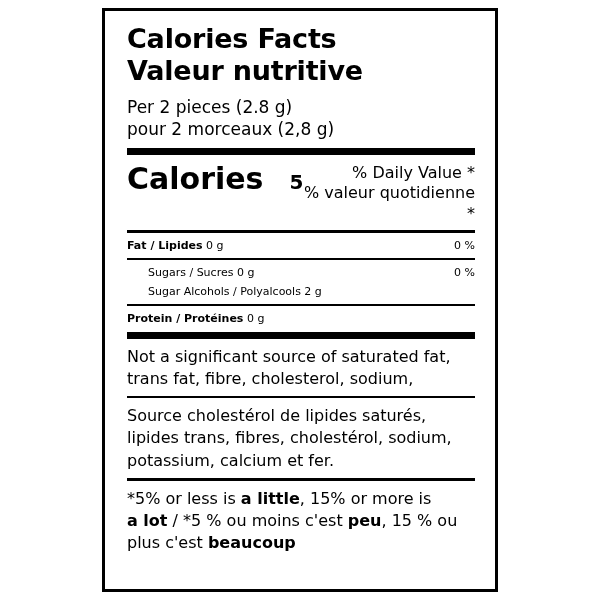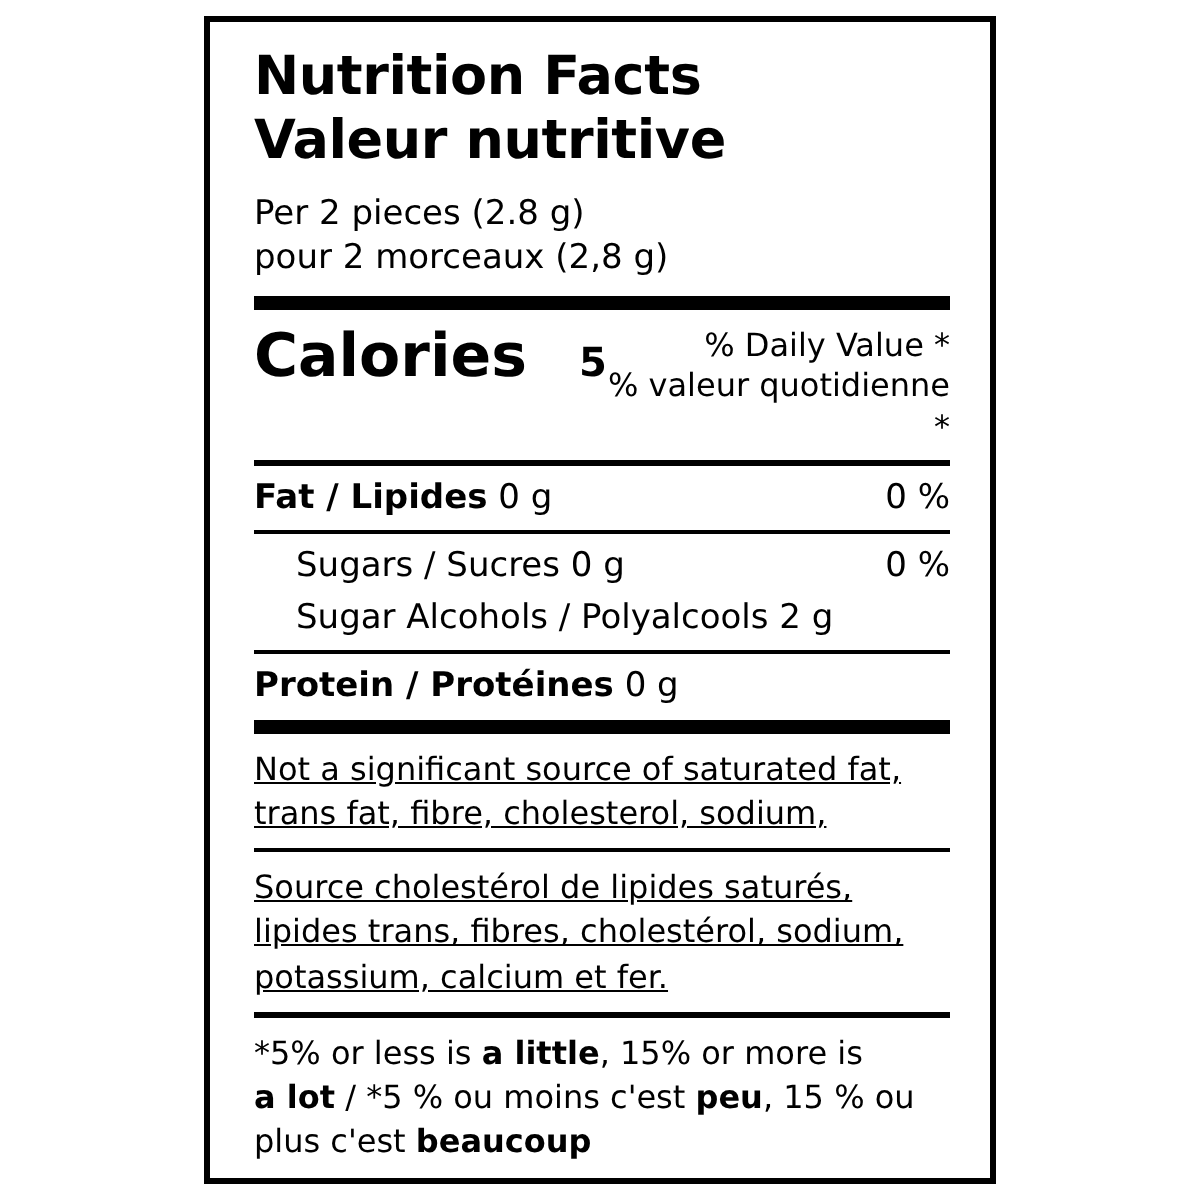--- a/index.html
+++ b/index.html
@@ -80,60 +80,59 @@
   .dv-head {
     text-align: right;
     font-size: 16px;
     line-height: 1.28;
     padding-top: 2px;
   }
   .nutrient-row {
     display: flex;
     justify-content: space-between;
     align-items: baseline;
-    font-size: 17px;
+    font-size: 11px;
     margin-top: 6px;
   }
   .nutrient-row .name {
     white-space: nowrap;
   }
   .nutrient-row .name b {
     font-weight: bold;
   }
   .indent1 {
     padding-left: 21px;
   }
   .pct {
     white-space: nowrap;
   }
   .note {
     font-size: 16px;
     line-height: 1.38;
     margin-top: 7px;
-    text-decoration: underline;
   }
   .note div {
     white-space: nowrap;
   }
   .footnote {
     font-size: 16px;
     line-height: 1.38;
     margin-top: 7px;
   }
   .footnote div {
     white-space: nowrap;
   }
   b { font-weight: bold; }
 </style>
 </head>
 <body>
 
 <div class="panel">
 
-  <div class="title-en">Nutrition Facts</div>
+  <div class="title-en">Calories Facts</div>
   <div class="title-fr">Valeur nutritive</div>
 
   <div class="serving">
     <div>Per 2 pieces (2.8 g)</div>
     <div>pour 2 morceaux (2,8 g)</div>
   </div>
 
   <div class="rule-thick"></div>
 
   <div class="cal-row">

